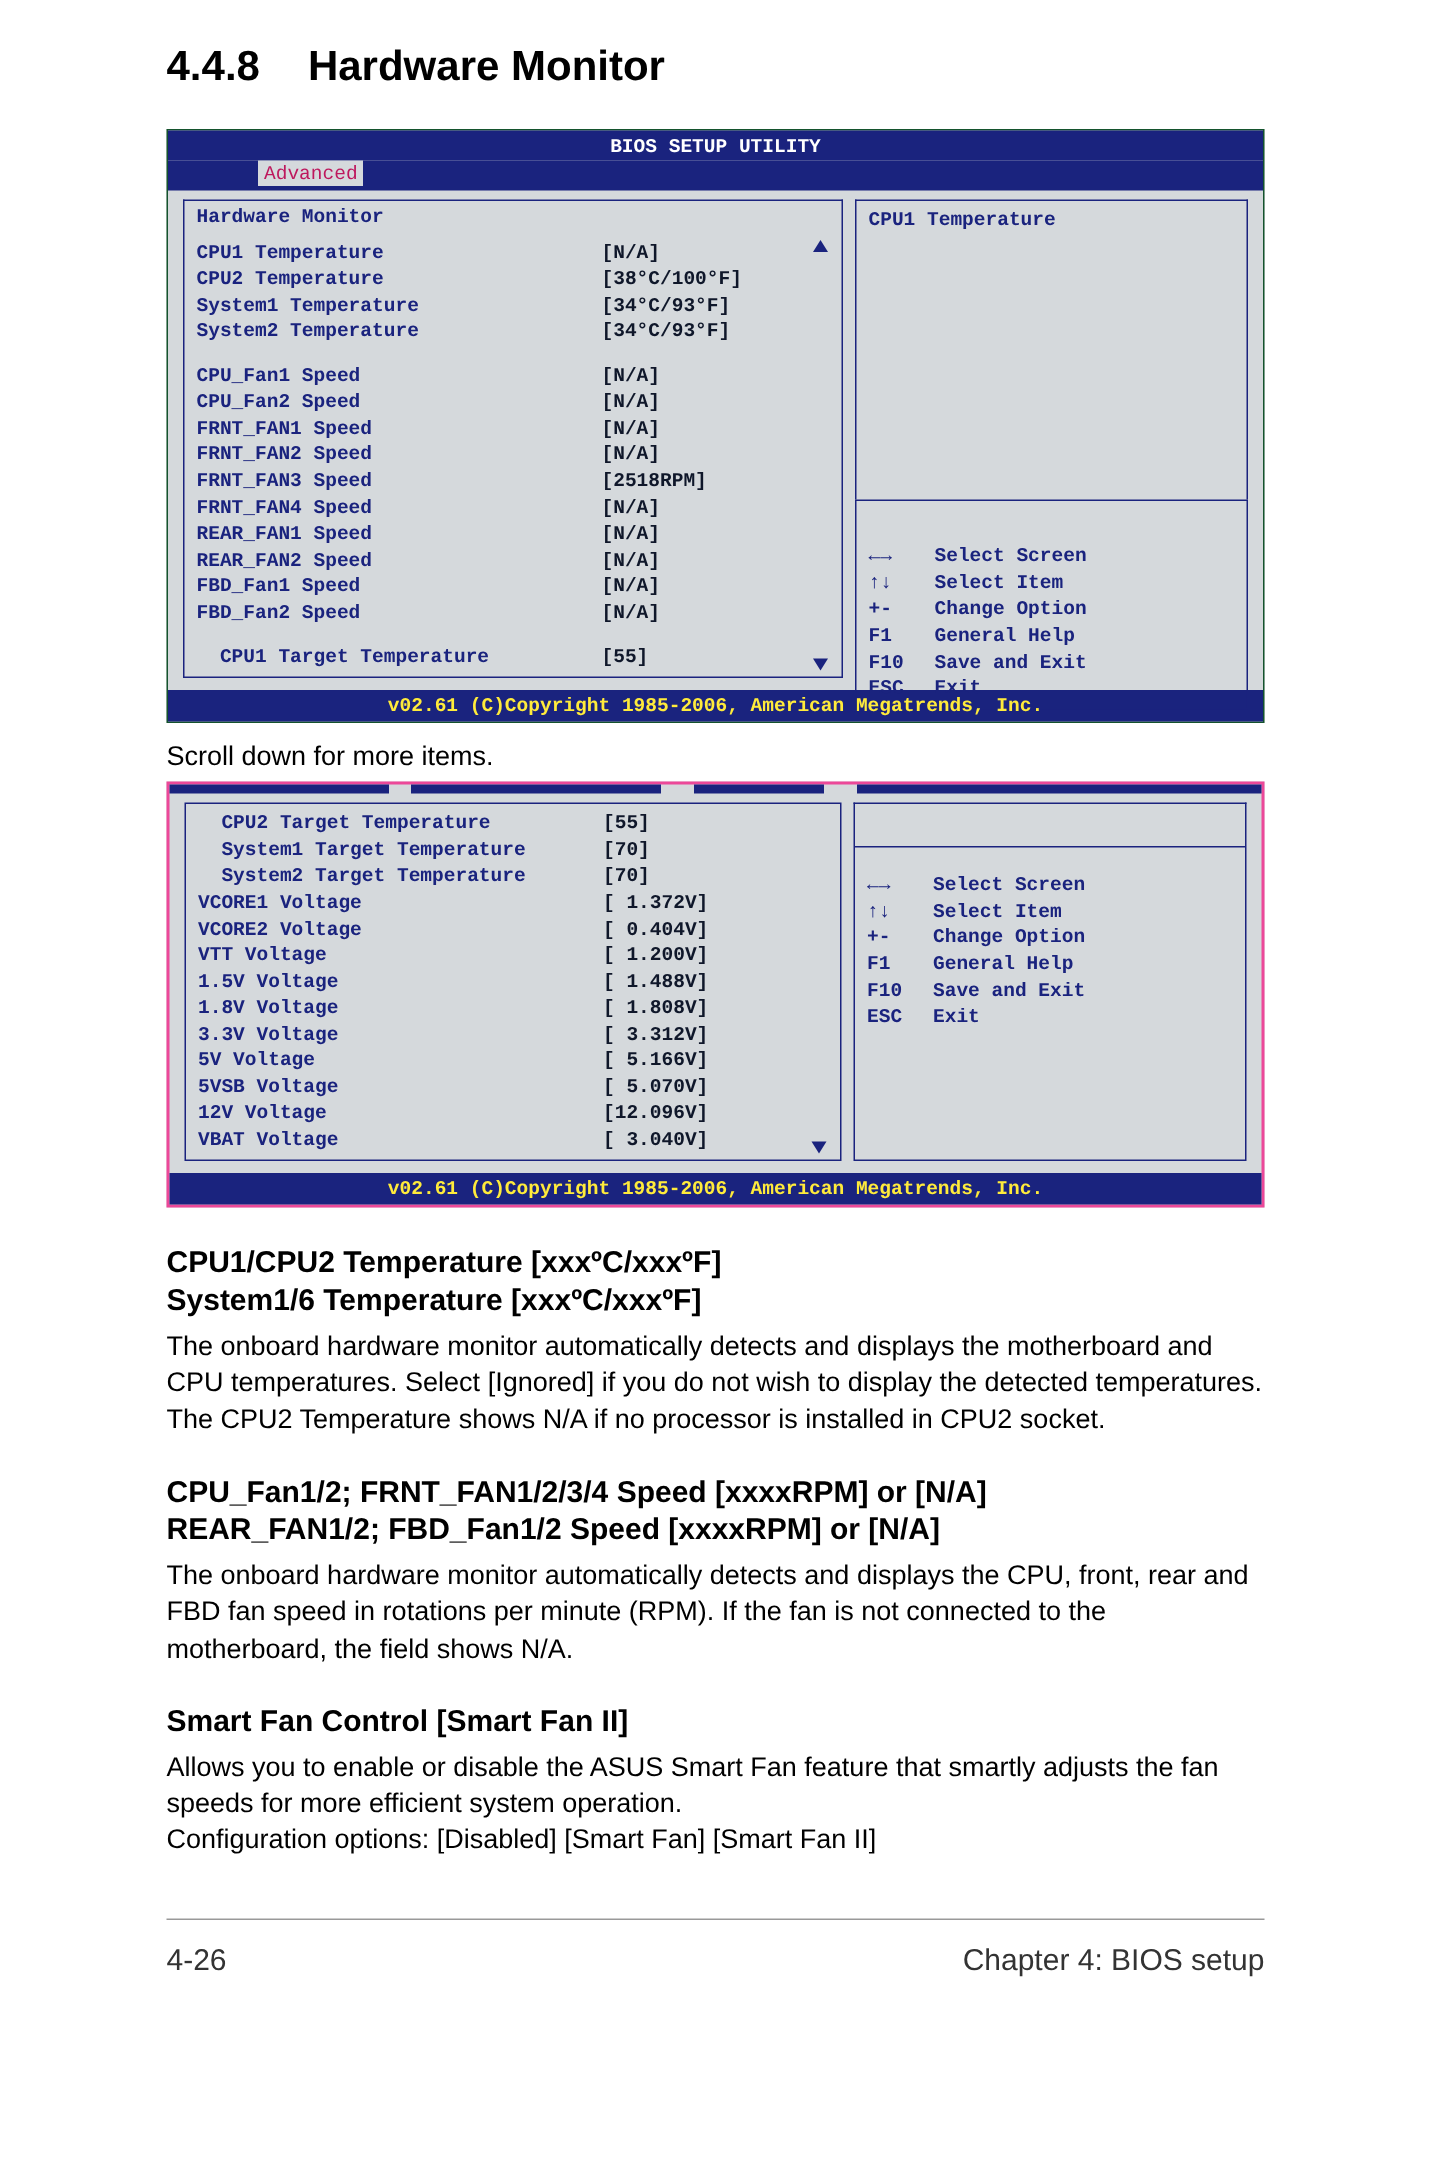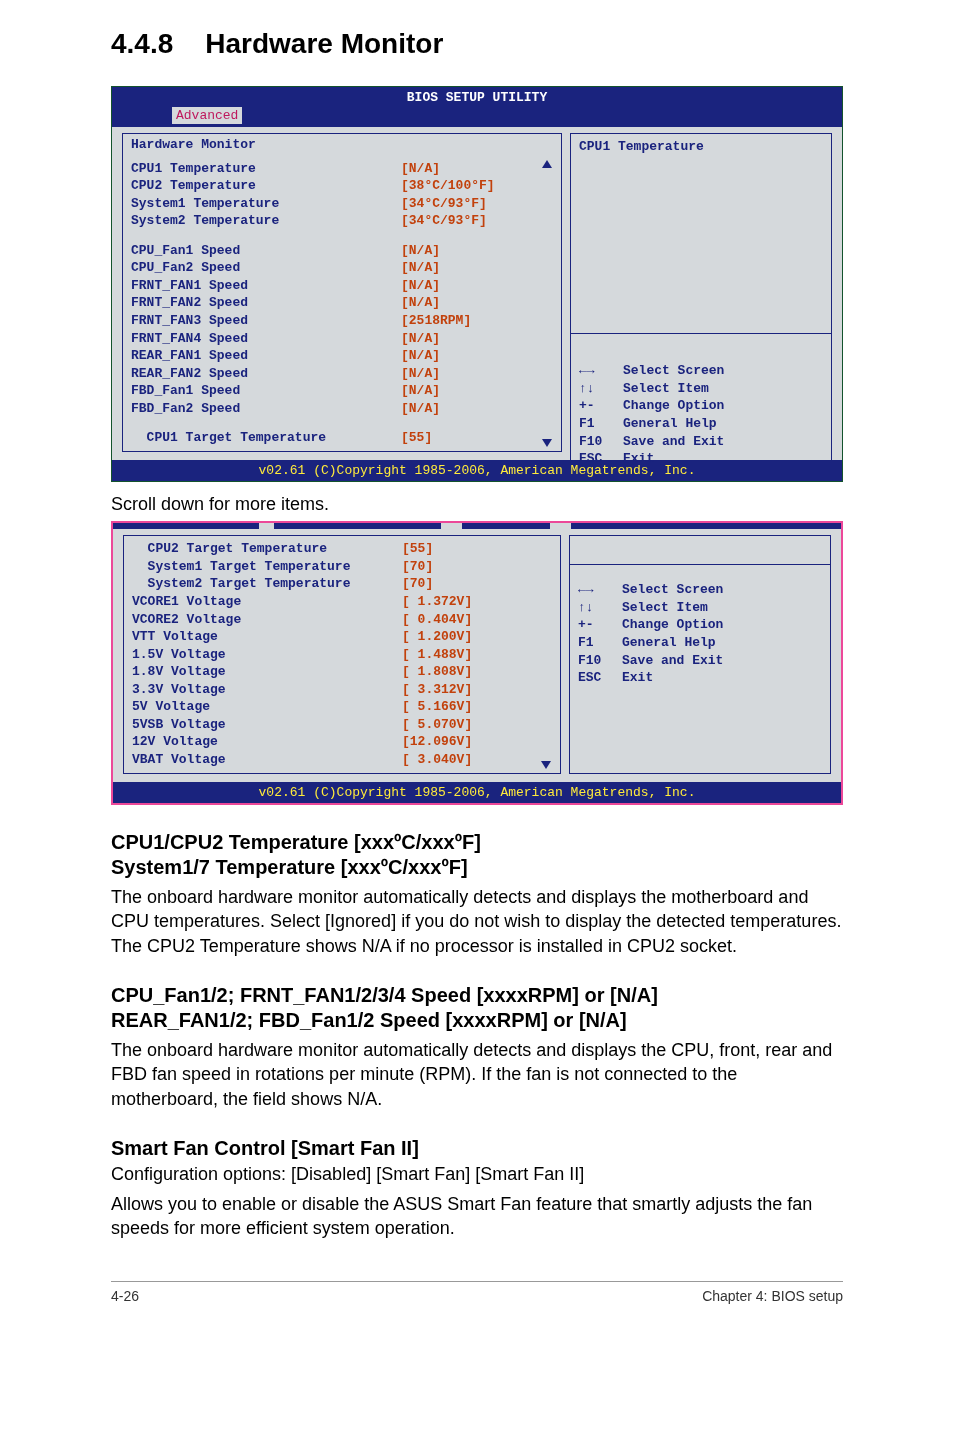--- a/index.html
+++ b/index.html
@@ -12,52 +12,52 @@
   .bios .titlebar{background:#1a237e;color:#fff;text-align:center;font-weight:bold;padding:2px 0 0 0}
   .bios .tabrow{background:#1a237e;color:#fff;padding:0 0 3px 60px}
   .bios .tab-active{background:#d5d9dc;color:#be185d;display:inline-block;padding:0 4px}
   .bios .body{display:flex;gap:8px;padding:6px 10px 8px 10px;align-items:stretch}
   .bios .left{flex:1;display:flex;flex-direction:column}
   .bios .right{width:262px;display:flex;flex-direction:column}
   .panel-top{color:#1a237e;font-weight:bold;padding:2px 8px;border:1px solid #1a237e;border-bottom:none;background:#d5d9dc}
   .panel-body{border:1px solid #1a237e;border-top:none;padding:4px 8px;flex:1}
   .kv-row{display:flex}
   .kv-row .k{width:270px;white-space:pre}
-  .kv-row .v{color:#c2410c;font-weight:bold}
+  .kv-row .v{color:#0f172a;font-weight:bold}
   .blue{color:#1a237e;font-weight:bold}
   .spacer{height:12px}
   .right .infotop{border:1px solid #1a237e;border-bottom:none;padding:4px 8px;color:#1a237e;font-weight:bold;flex:0 0 auto;height:60%}
   .right .help{border:1px solid #1a237e;padding:4px 8px;color:#1a237e;font-weight:bold;flex:1}
   .help-row{display:flex;white-space:pre}
   .help-row .hk{width:44px}
   .scroll-arrow{display:inline-block;width:0;height:0;margin-left:2px;vertical-align:middle}
   .arrow-up{border-left:5px solid transparent;border-right:5px solid transparent;border-bottom:8px solid #1a237e}
   .arrow-dn{border-left:5px solid transparent;border-right:5px solid transparent;border-top:8px solid #1a237e}
   .scrollcol{width:14px;display:flex;flex-direction:column;justify-content:space-between;align-items:center}
   .body-with-scroll{display:flex;flex:1}
   .body-main{flex:1}
-  .footer{background:#1a237e;color:#ffeb3b;text-align:center;font-family:"Courier New",monospace;font-size:13px;padding:2px 0;font-weight:normal}
+  .footer{background:#1a237e;color:#ffeb3b;text-align:center;font-family:"Courier New",monospace;font-size:13px;padding:2px 0;font-weight:bold}
 
   
   .bios2{border:2px solid #ec4899;font-family:"Courier New",monospace;font-size:13px;line-height:1.35;background:#d5d9dc;margin-top:0}
   .bios2 .body{display:flex;gap:8px;padding:6px 10px 8px 10px;align-items:stretch}
   .bios2 .left{flex:1;border:1px solid #1a237e;padding:4px 8px}
   .bios2 .right{width:262px;display:flex;flex-direction:column}
   .bios2 .right .infotop{border:1px solid #1a237e;border-bottom:none;flex:0 0 20px}
   .bios2 .right .help{border:1px solid #1a237e;flex:1}
 
   .decor{height:6px;background:linear-gradient(90deg,#1a237e 0 20%,transparent 20% 22%,#1a237e 22% 45%,transparent 45% 48%,#1a237e 48% 60%,transparent 60% 63%,#1a237e 63% 100%);margin:0}
   .decor-wrap{border-left:1px solid #1a237e;border-right:1px solid #1a237e}
 
   .caption{font-size:18px;margin:12px 0 6px 0}
 
   .h2{font-size:20px;font-weight:bold;margin:26px 0 2px 0}
   .body-text{font-size:18px;margin:6px 0 0 0;line-height:1.35}
 
-  .page-footer{display:flex;justify-content:space-between;border-top:1px solid #999;margin-top:40px;padding-top:6px;font-size:14px;color:#333}
+  .page-footer{display:flex;justify-content:space-between;border-top:1px solid #999;margin-top:40px;padding-top:16px;font-size:20px;color:#333}
 </style>
 </head>
 <body>
 
 <div class="page">
 
   <h1 class="h-section">
     <span class="num">4.4.8</span><span>Hardware Monitor</span>
   </h1>
 
@@ -234,29 +234,29 @@
             <div class="help-row"><span class="hk">F1</span><span>General Help</span></div>
             <div class="help-row"><span class="hk">F10</span><span>Save and Exit</span></div>
             <div class="help-row"><span class="hk">ESC</span><span>Exit</span></div>
           </div>
       </div>
     </div>
     <div class="footer">v02.61 (C)Copyright 1985-2006, American Megatrends, Inc.</div>
   </div>
 
   <div class="h2">CPU1/CPU2 Temperature [xxxºC/xxxºF]</div>
-  <div class="h2" style="margin-top:0">System1/7 Temperature [xxxºC/xxxºF]</div>
+  <div class="h2" style="margin-top:0">System1/6 Temperature [xxxºC/xxxºF]</div>
   <p class="body-text">The onboard hardware monitor automatically detects and displays the motherboard and CPU temperatures. Select [Ignored] if you do not wish to display the detected temperatures. The CPU2 Temperature shows N/A if no processor is installed in CPU2 socket.</p>
 
   <div class="h2">CPU_Fan1/2; FRNT_FAN1/2/3/4 Speed [xxxxRPM] or [N/A]</div>
   <div class="h2" style="margin-top:0">REAR_FAN1/2; FBD_Fan1/2 Speed [xxxxRPM] or [N/A]</div>
   <p class="body-text">The onboard hardware monitor automatically detects and displays the CPU, front, rear and FBD fan speed in rotations per minute (RPM). If the fan is not connected to the motherboard, the field shows N/A.</p>
 
   <div class="h2">Smart Fan Control [Smart Fan II]</div>
+  <p class="body-text">Allows you to enable or disable the ASUS Smart Fan feature that smartly adjusts the fan speeds for more efficient system operation.</p>
   <p class="body-text" style="margin-top:0">Configuration options: [Disabled] [Smart Fan] [Smart Fan II]</p>
-  <p class="body-text">Allows you to enable or disable the ASUS Smart Fan feature that smartly adjusts the fan speeds for more efficient system operation.</p>
 
   <div class="page-footer">
     <span>4-26</span>
     <span>Chapter 4: BIOS setup</span>
   </div>
 
 </div>
 
 </body></html>

